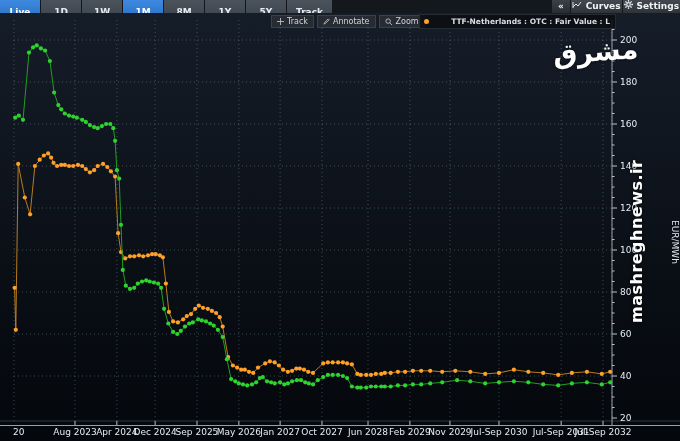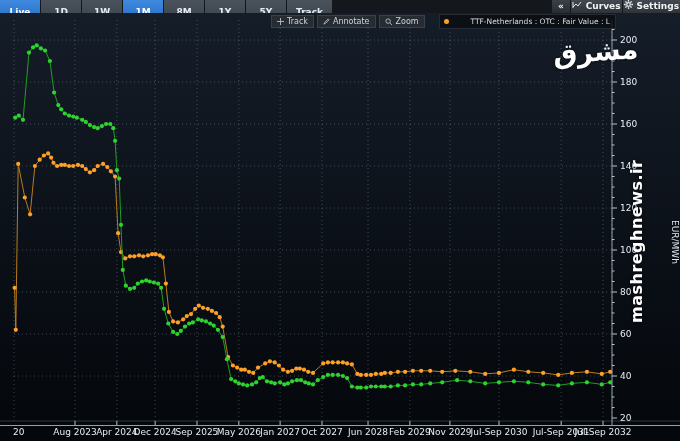--- a/index.html
+++ b/index.html
@@ -25,21 +25,21 @@
 
   
   #chart-tools{position:absolute;left:271px;top:2px;display:flex;gap:3px;}
   .ctool{height:11px;display:flex;align-items:center;gap:3px;font-size:8px;color:#cdd5dc;
          background:#272c33;border:1px solid #3a414a;padding:0 5px;cursor:pointer;}
   .ctool svg{display:block}
 
   
   #legend{position:absolute;right:64px;top:1px;background:rgba(10,13,17,.85);
           border:1px solid #262c33;padding:2px 5px 2px 4px;}
-  .lgrow{display:flex;align-items:center;gap:22px;height:9px;}
+  .lgrow{display:flex;align-items:center;gap:22px;height:9px;font-weight:bold;}
   .lgdot{width:5px;height:5px;border-radius:50%;}
   .lgtxt{font-size:7.5px;color:#d8dee5;white-space:nowrap;}
 
   
   #watermark{position:absolute;right:34px;top:5px;height:310px;pointer-events:none;}
   #wm-text{position:absolute;right:0;top:0;color:#fff;font-size:16px;font-weight:bold;
            writing-mode:vertical-rl;transform:rotate(180deg);letter-spacing:.5px;height:305px;
            text-shadow:0 0 3px rgba(0,0,0,.8);}
   #wm-logo{position:absolute;right:8px;top:22px;color:#fff;font-size:27px;font-weight:bold;
            transform:rotate(-4deg);text-shadow:0 0 3px rgba(0,0,0,.8);line-height:24px;}

